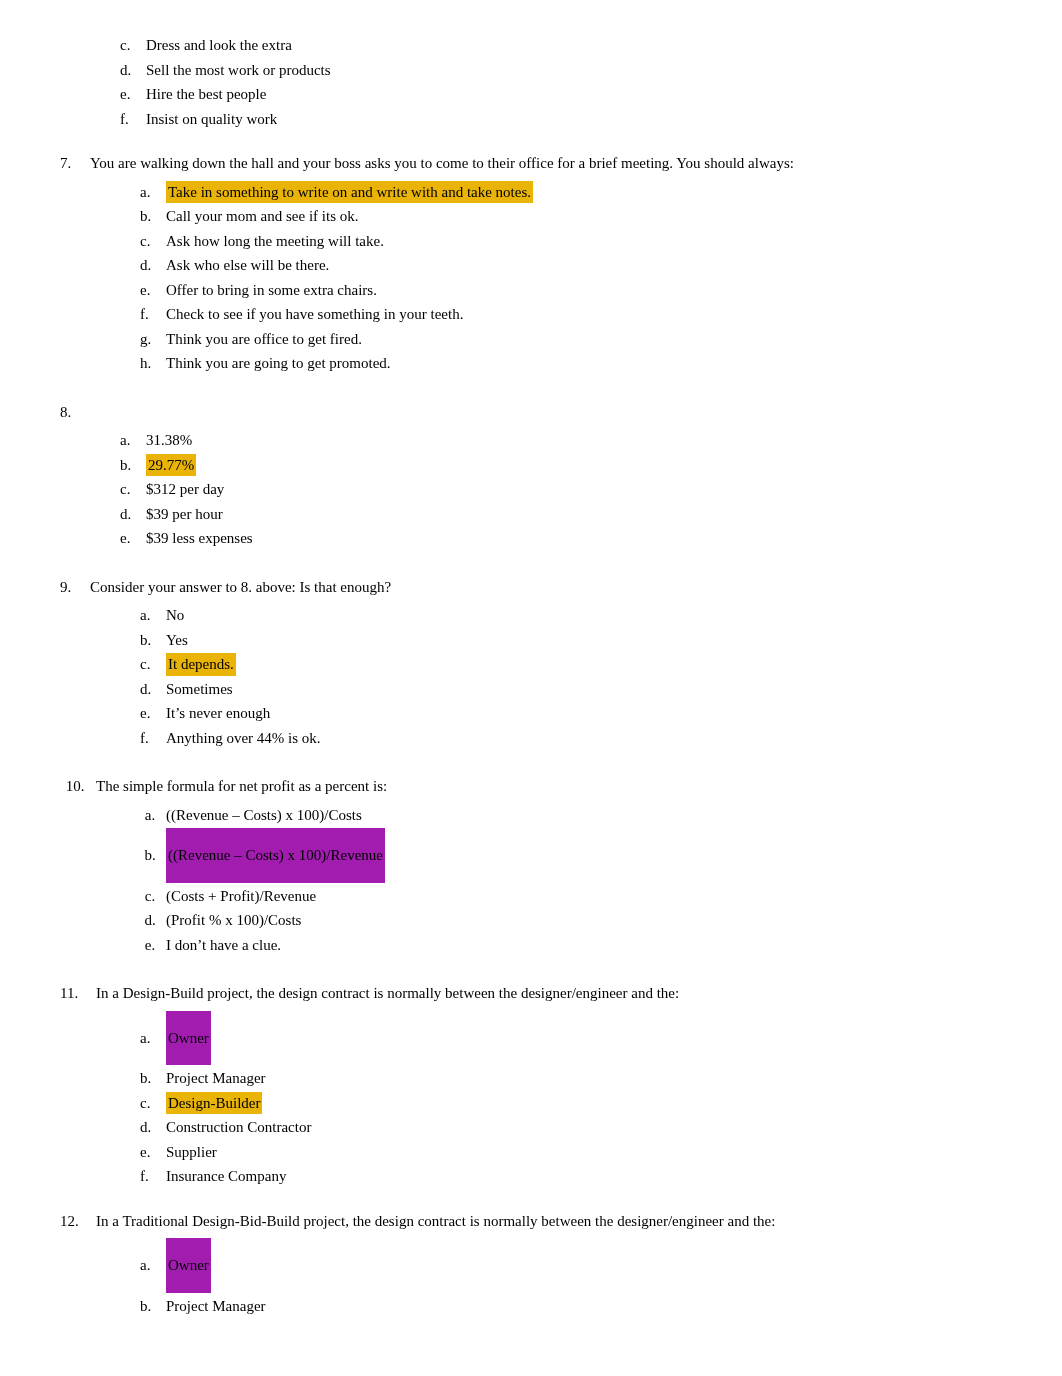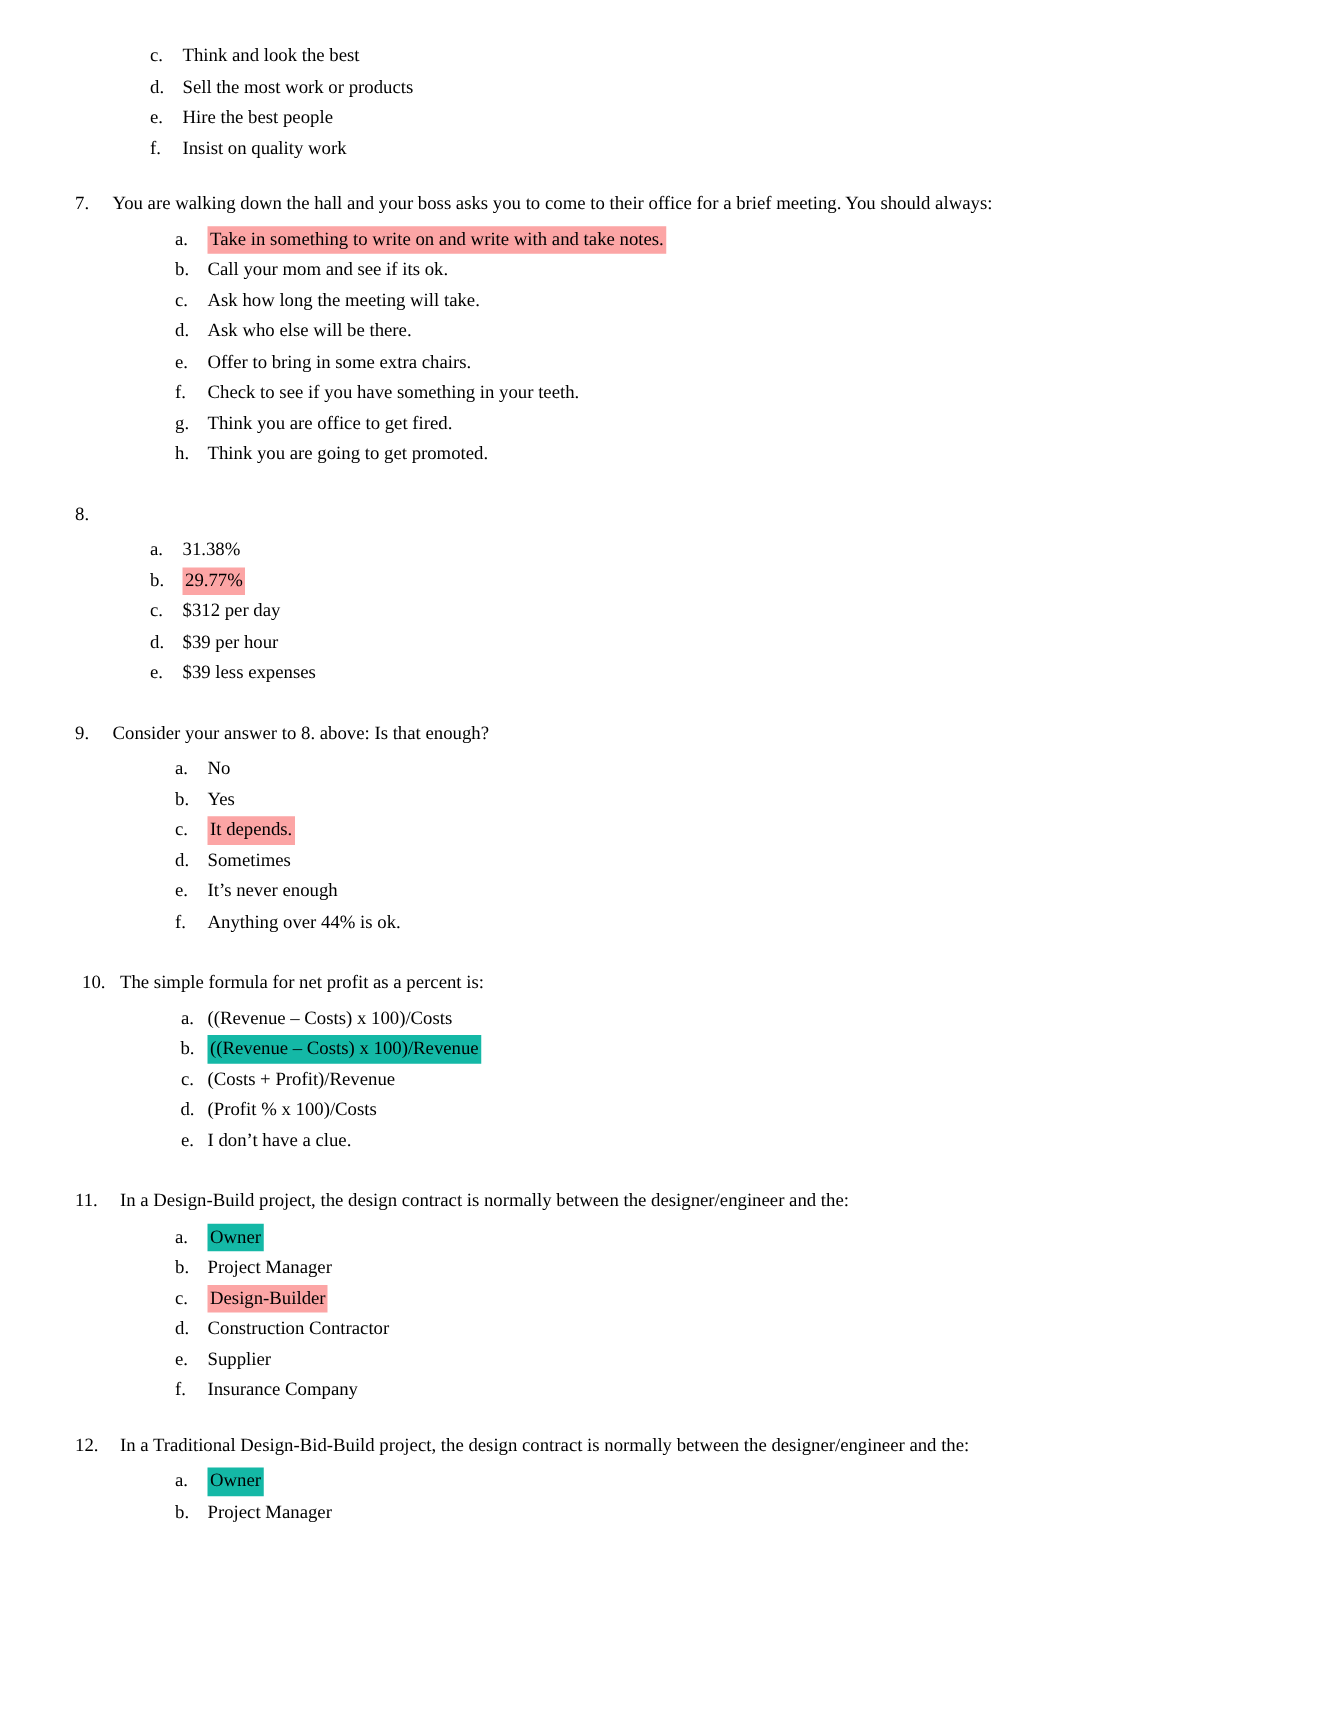--- a/index.html
+++ b/index.html
@@ -50,37 +50,37 @@
       margin-bottom: 2px;
       align-items: baseline;
     }
 
     .option-letter {
       min-width: 20px;
       flex-shrink: 0;
     }
 
     .highlight-green {
-      background-color: #fca5a5;
+      background-color: #eab308;
       padding: 0 2px;
     }
 
     .highlight-yellow {
-      background-color: #14b8a6;
-      padding: 0 2px;
+      background-color: #a21caf;
+      padding: 16px 2px;
     }
   </style>
 </head>
 <body>
 
 <div class="question-block">
   <ul class="options-list indent-less">
     <li class="option-item">
       <span class="option-letter">c.</span>
-      <span>Think and look the best</span>
+      <span>Dress and look the extra</span>
     </li>
     <li class="option-item">
       <span class="option-letter">d.</span>
       <span>Sell the most work or products</span>
     </li>
     <li class="option-item">
       <span class="option-letter">e.</span>
       <span>Hire the best people</span>
     </li>
     <li class="option-item">

